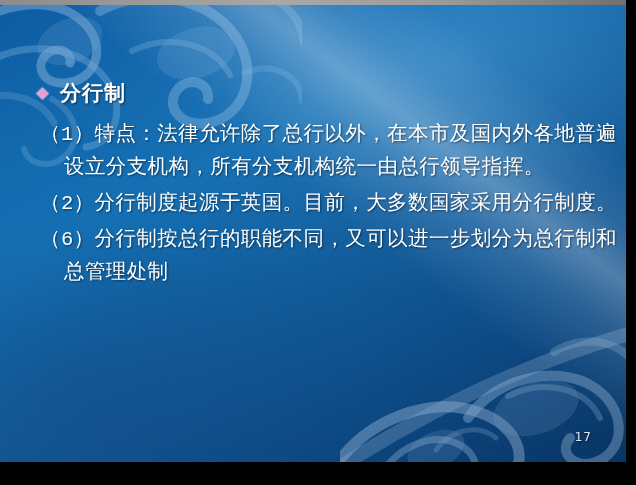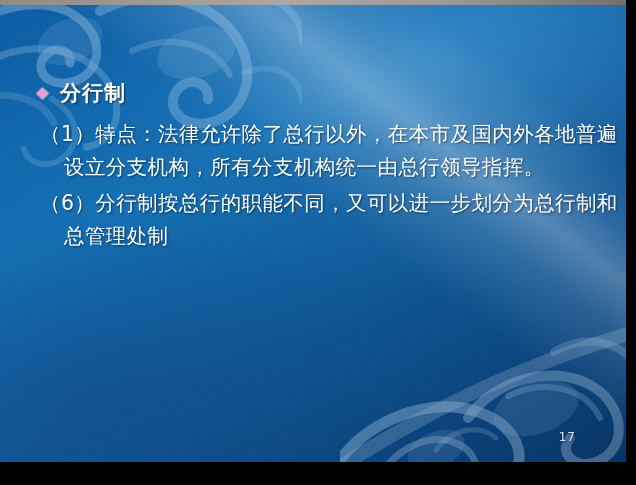--- a/index.html
+++ b/index.html
@@ -139,25 +139,26 @@
     text-indent: 0;
     padding-left: 24px;
     margin: 0 0 3px 0;
     letter-spacing: 0.4px;
     text-shadow: 1px 1px 2px rgba(0,0,0,0.5);
     word-break: break-all;
   }
   .body-para.hanging {
     padding-left: 24px;
     text-indent: -24px;
+    font-family: Liberation Mono, monospace;
   }
 
   #page-number {
     position: absolute;
-    right: 50px;
+    right: 34px;
     bottom: 18px;
     color: #dfe9f2;
     font-size: 12px;
     letter-spacing: 1px;
     text-shadow: 1px 1px 2px rgba(0,0,0,0.6);
     margin-left: 17px;
   }
 
   
   #right-gutter {
@@ -222,20 +223,21 @@
 
     <div id="content">
 
       <div id="title-row">
         <span id="title-bullet"></span>
         <span id="title-text">分行制</span>
       </div>
 
       <div id="body-block">
         <p class="body-para hanging">（1）特点：法律允许除了总行以外，在本市及国内外各地普遍设立分支机构，所有分支机构统一由总行领导指挥。</p>
+        <p class="body-para hanging">（2）分行制度起源于英国。目前，大多数国家采用分行制度。</p>
         <p class="body-para hanging">（6）分行制按总行的职能不同，又可以进一步划分为总行制和总管理处制</p>
       </div>
 
       <div id="page-number">17</div>
 
     </div>
   </div>
 
   <div id="right-gutter"></div>
   <div id="bottom-gutter"></div>

